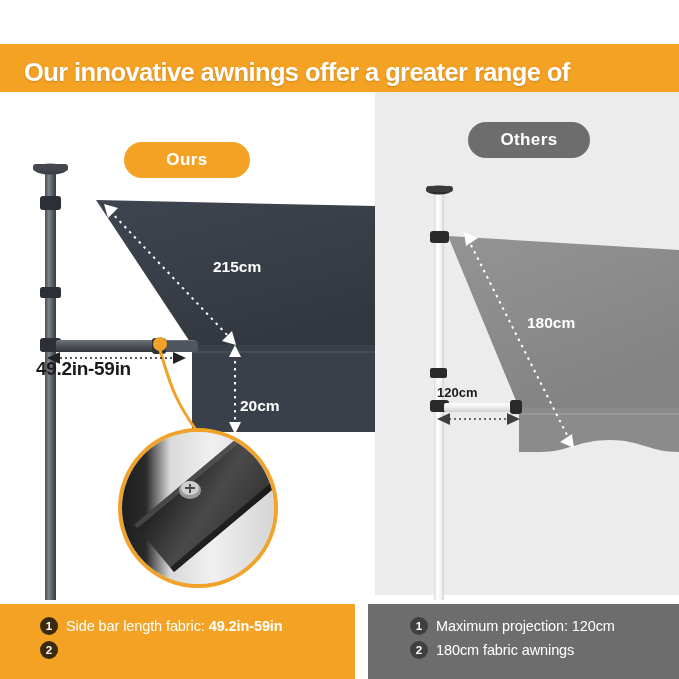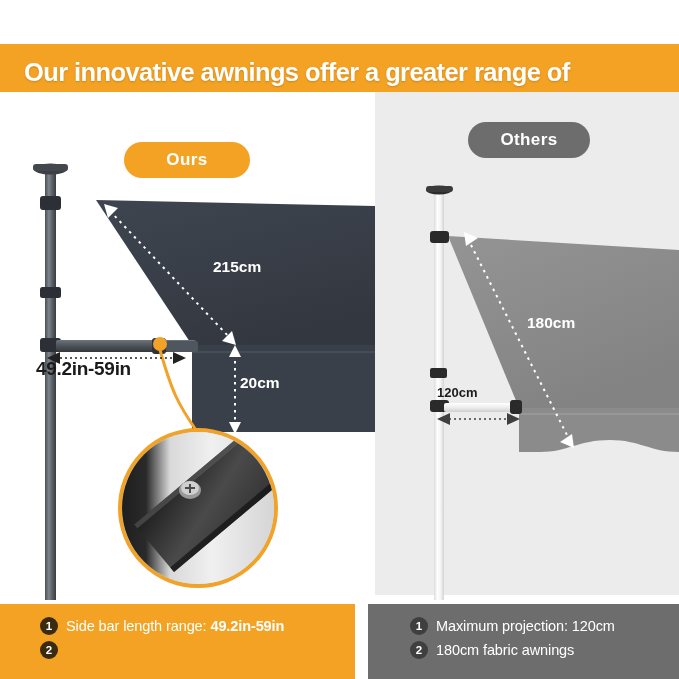--- a/index.html
+++ b/index.html
@@ -121,21 +121,21 @@
   .mlabel-white {
     color: #ffffff;
     font-size: 15.5px;
   }
   .mlabel-dark {
     color: #1b1b1b;
     font-size: 19px;
     letter-spacing: -0.3px;
   }
   .m-215 { left: 185px; top: 258px; margin-left: 28px; }
-  .m-20  { left: 240px; top: 374px; }
+  .m-20  { left: 240px; top: 397px; }
   .m-4959 { left: 36px; top: 358px; }
   .m-180 { left: 527px; top: 314px; }
   .m-120 { left: 437px; top: 385px; font-size: 13px; color:#1b1b1b;}
 
   
   .inset {
     position: absolute;
     left: 118px; top: 428px;
     width: 160px; height: 160px;
     border-radius: 50%;
@@ -356,21 +356,21 @@
   <div class="mlabel mlabel-dark m-4959">49.2in-59in</div>
   <div class="mlabel mlabel-white m-180">180cm</div>
   <div class="mlabel m-120">120cm</div>
 
   <div class="footer-left"></div>
   <div class="footer-right"></div>
 
   <div class="frow fl-1">
     <div class="num num-dark">1</div>
     <div class="ftext">
-      <span>Side bar length range: </span><b>49.2in-59in</b><span></span>
+      <span>Side bar length fabric: </span><b>49.2in-59in</b><span></span>
     </div>
   </div>
 
   <div class="frow fl-2">
     <div class="num num-dark">2</div>
   </div>
 
   <div class="frow fr-1">
     <div class="num num-grey">1</div>
     <div class="ftext">Maximum projection: 120cm</div>

